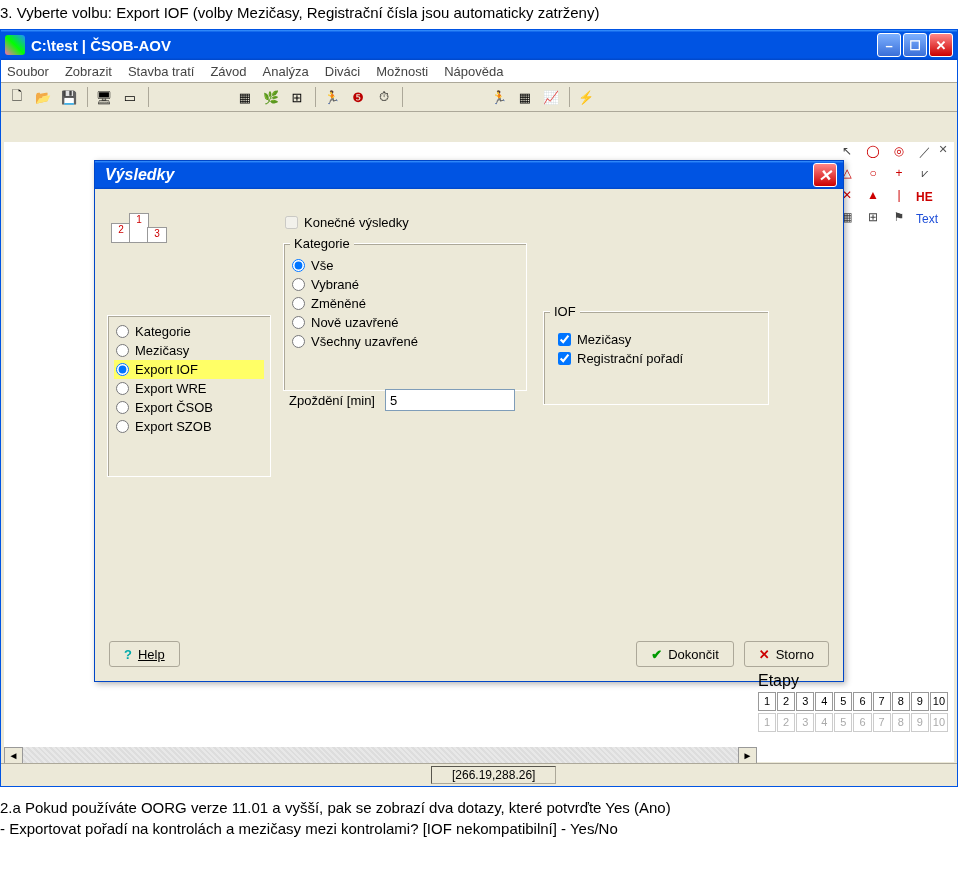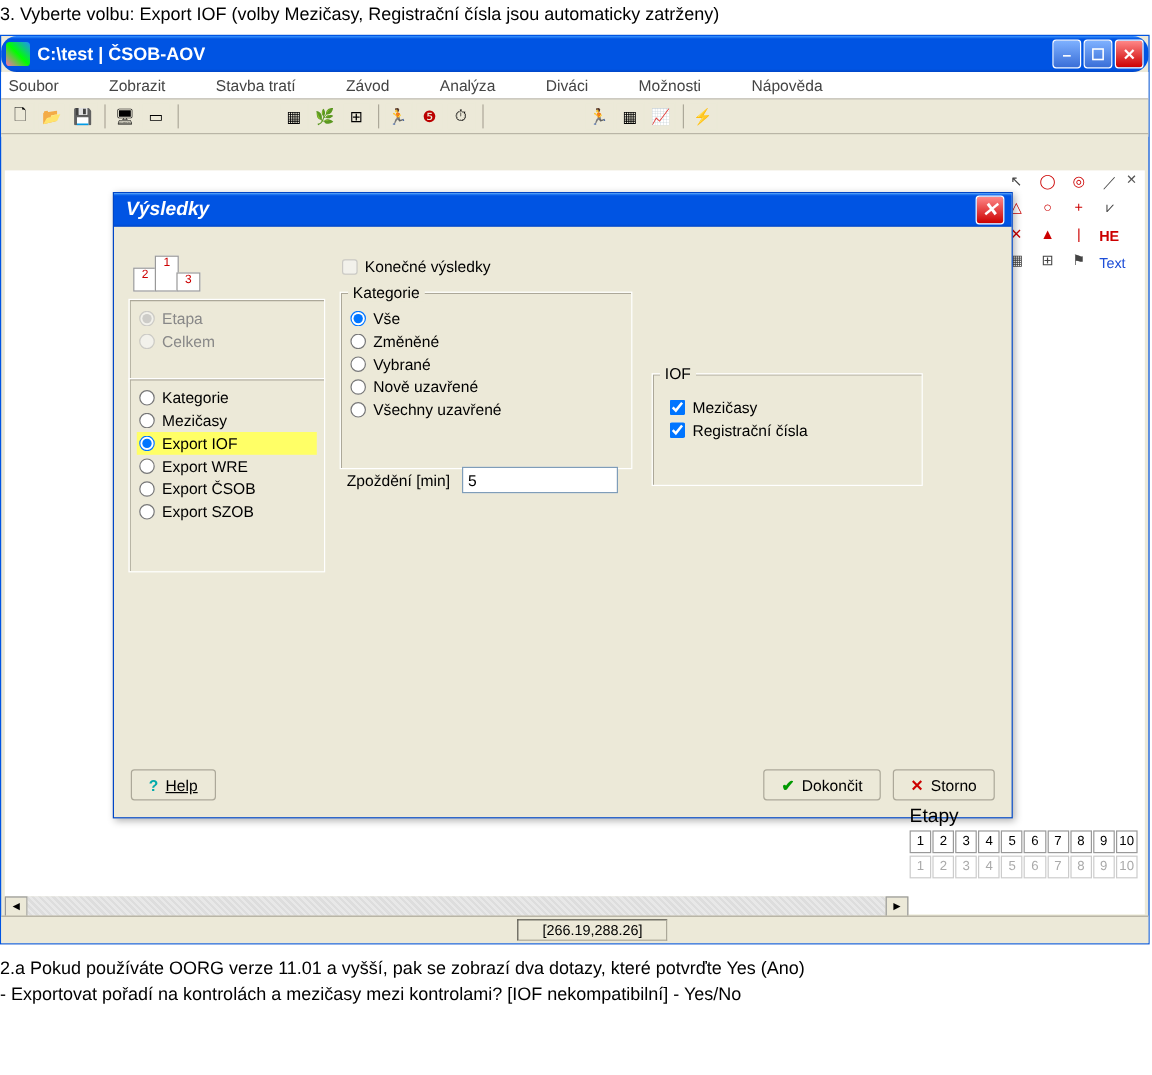--- a/index.html
+++ b/index.html
@@ -25,21 +25,20 @@
 }
 .titlebar {
   height: 30px;
   background: linear-gradient(to bottom, #3a95ff 0%, #0054e3 8%, #0054e3 92%, #0046c7 100%);
   display: flex;
   align-items: center;
   color: #fff;
   font-weight: bold;
   font-size: 15px;
   padding-left: 4px;
-  border-radius: 13px;
 }
 .titlebar .app-icon {
   width: 20px;
   height: 20px;
   background: linear-gradient(45deg, #ff69b4, #00ff00, #1e90ff);
   border-radius: 3px;
   margin-right: 6px;
 }
 .titlebar .title-text {
   flex: 1;
@@ -67,21 +66,20 @@
 }
 .menubar {
   height: 22px;
   background: #fff;
   border-bottom: 1px solid #aca899;
   display: flex;
   align-items: center;
   padding-left: 6px;
   font-size: 13px;
   color: #444;
-  gap: 26px;
 }
 .menubar span {
   margin-right: 16px;
 }
 .toolbar-row {
   height: 28px;
   background: #ece9d8;
   border-bottom: 1px solid #aca899;
   display: flex;
   align-items: center;
@@ -485,30 +483,20 @@
           <div class="p2">2</div>
             <div class="p1">1</div>
             <div class="p3">3</div>
         </div>
 
         <div class="konecne-row check-row">
           <input type="checkbox" disabled="" style="">
             <span class="label-text">Konečné výsledky</span>
         </div>
 
-        <div class="groupbox gb-scope">
-          <div class="radio-row disabled">
-              <input type="radio" checked="" disabled="" style="">
-              <span>Etapa</span>
-            </div>
-          <div class="radio-row disabled">
-              <input type="radio" disabled="" style="">
-              <span>Celkem</span>
-            </div>
-        </div>
 
         <div class="groupbox gb-output">
           <div class="radio-row">
               <input type="radio" name="out" style="">
               <span>Kategorie</span>
             </div>
           <div class="radio-row">
               <input type="radio" name="out" style="">
               <span>Mezičasy</span>
             </div>
@@ -532,25 +520,25 @@
 
         <div class="groupbox gb-kategorie">
           <span class="legend">Kategorie</span>
           <div style="height:6px"></div>
           <div class="radio-row">
               <input type="radio" name="kat" checked="" style="">
               <span>Vše</span>
             </div>
           <div class="radio-row">
               <input type="radio" name="kat" style="">
+              <span>Vybrané</span>
+            </div>
+          <div class="radio-row">
+              <input type="radio" name="kat" style="">
               <span>Změněné</span>
-            </div>
-          <div class="radio-row">
-              <input type="radio" name="kat" style="">
-              <span>Vybrané</span>
             </div>
           <div class="radio-row">
               <input type="radio" name="kat" style="">
               <span>Nově uzavřené</span>
             </div>
           <div class="radio-row">
               <input type="radio" name="kat" style="">
               <span>Všechny uzavřené</span>
             </div>
         </div>
@@ -562,21 +550,21 @@
 
         <div class="groupbox gb-iof">
           <span class="legend">IOF</span>
           <div style="height:6px"></div>
           <div class="check-row">
               <input type="checkbox" checked="" style="">
               <span>Mezičasy</span>
             </div>
           <div class="check-row">
               <input type="checkbox" checked="" style="">
-              <span>Registrační čísla</span>
+              <span>Registrační pořadí</span>
             </div>
         </div>
 
         <div class="dlg-buttons">
           <button class="dlg-btn">
               <span class="ico" style="color:#0aa">?</span>
               <span style="text-decoration:underline">Help</span>
             </button>
           <div style="flex:1"></div>
           <button class="dlg-btn" style="margin-right:10px">

